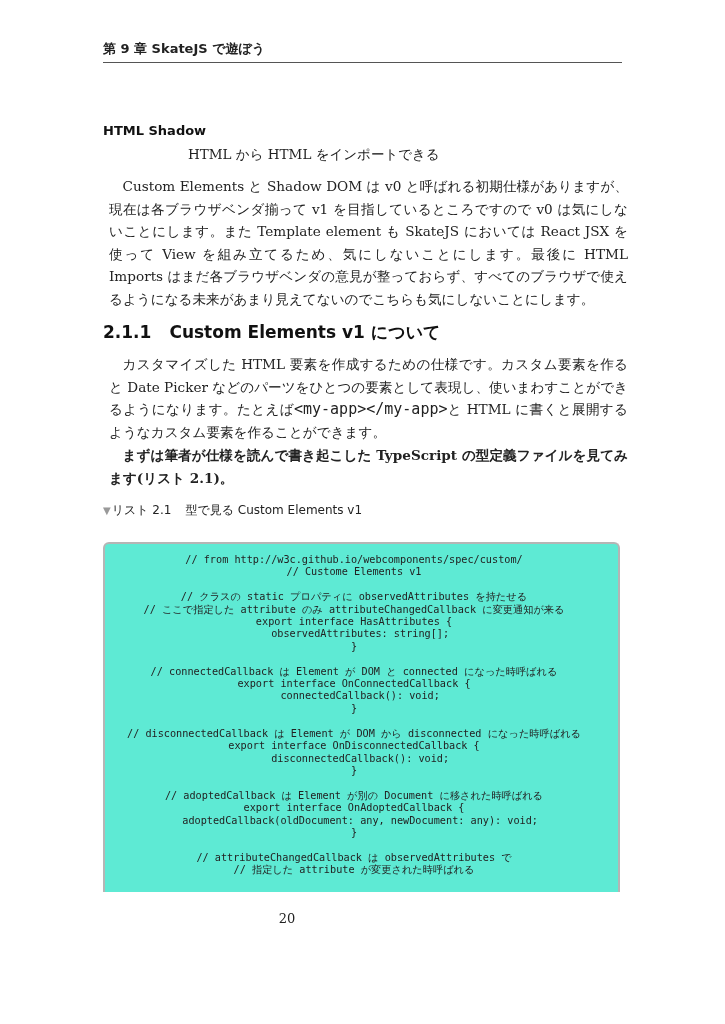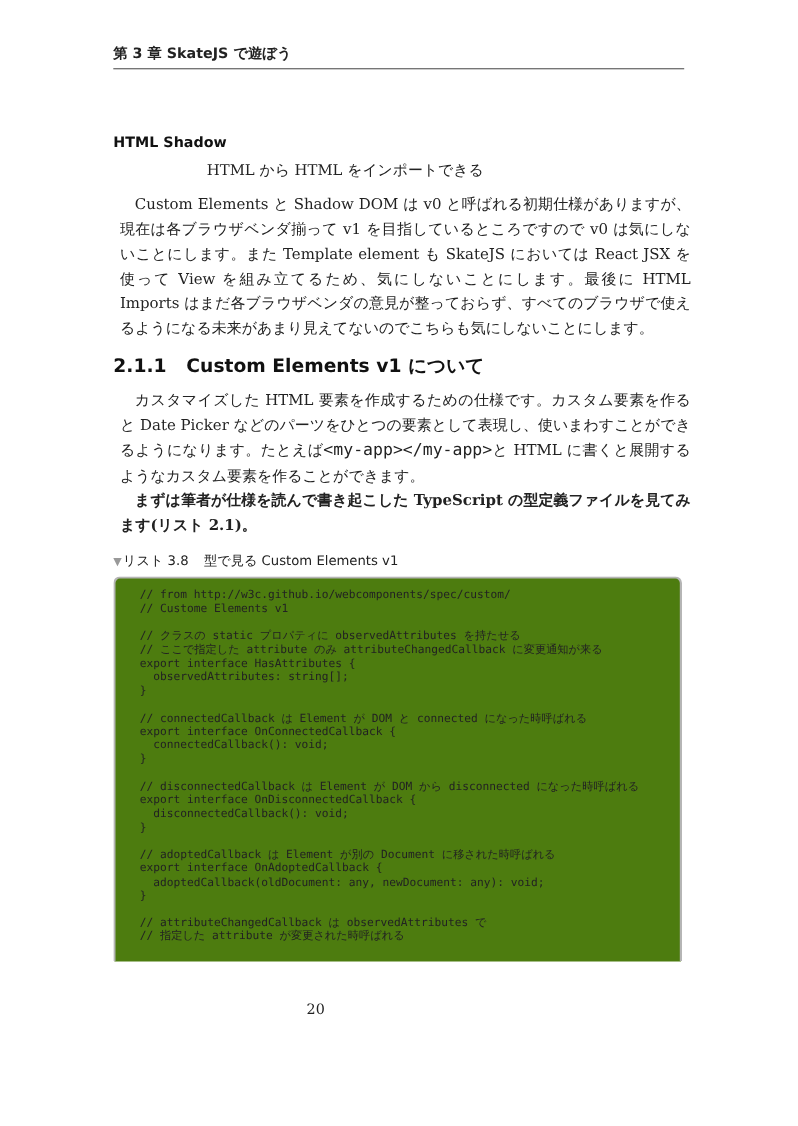--- a/index.html
+++ b/index.html
@@ -37,55 +37,55 @@
     .section-title .num { margin-right: 18px; }
     .mono-inline { font-family: "DejaVu Sans Mono", "Liberation Mono", monospace; font-size: 15px; }
     .caption {
       position: absolute; left: 103px; top: 502px;
       font-family: "DejaVu Sans", "Liberation Sans", sans-serif;
       font-size: 12px; color: #222;
     }
     .caption .tri { color: #999; font-size: 10px; margin-right: 1px; }
     .caption .num { margin-right: 14px; }
     .code-box {
-      position: absolute; left: 103px; top: 524px; width: 517px; height: 350px;
-      background: #4d7c0f; border: 2px solid #b5b5b5; border-bottom: none;
-      border-radius: 6px 6px 0 0; box-sizing: border-box;
+      position: absolute; left: 103px; top: 542px; width: 517px; height: 350px;
+      background: #5eead4; border: 2px solid #b5b5b5; border-bottom: none;
+      border-radius: 6px 6px 0 0; box-sizing: border-box; text-align: center;
     }
     .code {
       position: absolute; left: 22px; top: 10px; margin: 0;
       font-family: "DejaVu Sans Mono", "Liberation Mono", monospace;
       font-size: 10.2px; line-height: 12.4px; color: #222; white-space: pre;
     }
     .page-number {
       position: absolute; left: 0; width: 574px; top: 911px; text-align: center;
       font-size: 13px; color: #222;
     }
   </style>
 </head>
 <body>
 
-<div class="running-head">第 3 章 SkateJS で遊ぼう</div>
+<div class="running-head">第 9 章 SkateJS で遊ぼう</div>
 <div class="head-rule"></div>
 
 <div class="sub-head">HTML Shadow</div>
 <div class="def-text">HTML から HTML をインポートできる</div>
 
 <p class="para" style="top:175px;">Custom Elements と Shadow DOM は v0 と呼ばれる初期仕様がありますが、現在は各ブラウザベンダ揃って v1 を目指しているところですので v0 は気にしないことにします。また Template element も SkateJS においては React JSX を使って View を組み立てるため、気にしないことにします。最後に HTML Imports はまだ各ブラウザベンダの意見が整っておらず、すべてのブラウザで使えるようになる未来があまり見えてないのでこちらも気にしないことにします。</p>
 
 <div class="section-title">
   <span class="num">2.1.1</span><span>Custom Elements v1 について</span>
 </div>
 
 <p class="para" style="top:353px;"><span>カスタマイズした HTML 要素を作成するための仕様です。カスタム要素を作ると Date Picker などのパーツをひとつの要素として表現し、使いまわすことができるようになります。たとえば</span><span class="mono-inline">&lt;my-app&gt;&lt;/my-app&gt;</span><span>と HTML に書くと展開するようなカスタム要素を作ることができます。</span></p>
 
 <p class="para" style="top:444px;font-weight:bold;">まずは筆者が仕様を読んで書き起こした TypeScript の型定義ファイルを見てみます(リスト 2.1)。</p>
 
 <div class="caption">
-  <span class="tri">▼</span><span class="num">リスト 3.8</span><span>型で見る Custom Elements v1</span>
+  <span class="tri">▼</span><span class="num">リスト 2.1</span><span>型で見る Custom Elements v1</span>
 </div>
 
 <div class="code-box">
   <pre class="code" id="code-block">// from http://w3c.github.io/webcomponents/spec/custom/
 // Custome Elements v1
 
 // クラスの static プロパティに observedAttributes を持たせる
 // ここで指定した attribute のみ attributeChangedCallback に変更通知が来る
 export interface HasAttributes {
   observedAttributes: string[];

